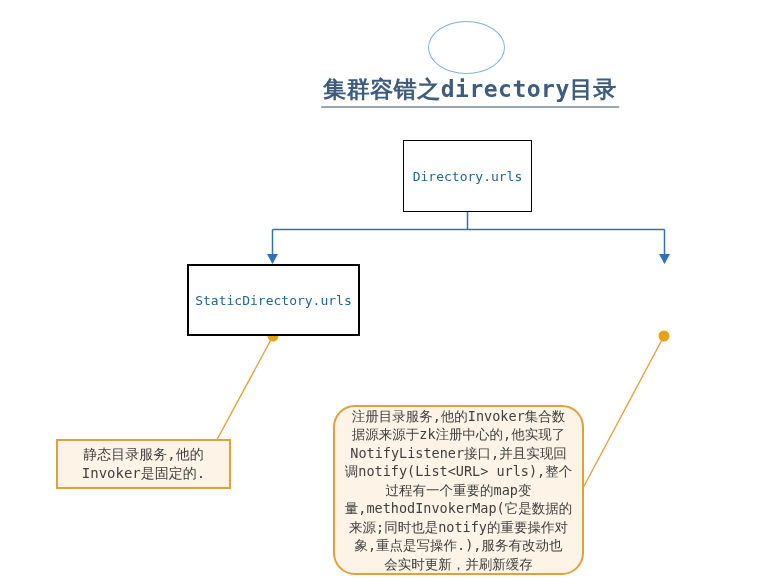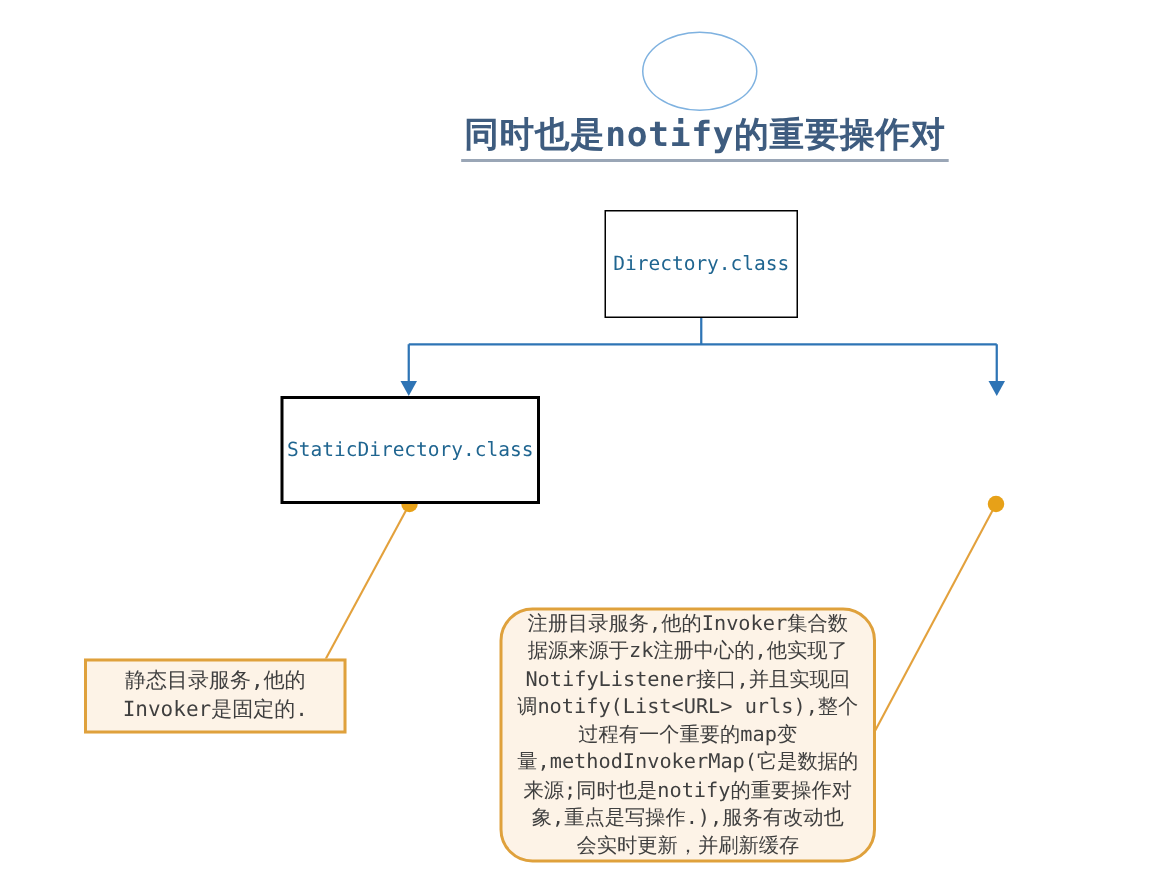--- a/index.html
+++ b/index.html
@@ -89,21 +89,21 @@
     pointer-events: none;
   }
 </style>
 </head>
 <body>
 
 <div id="canvas">
 
   <div class="ellipse"></div>
 
-  <div class="title">同时也是notify的重要操作对</div>
+  <div class="title">集群容错之directory目录</div>
 
   <svg id="connectors" width="783" height="587" viewBox="0 0 783 587" xmlns="http://www.w3.org/2000/svg">
 
     <g stroke="#2e74b5" stroke-width="1.5" fill="none">
       <path d="M467.5,212 L467.5,229.5"></path>
       <path d="M272.5,229.5 L664.5,229.5"></path>
       <path d="M272.5,229.5 L272.5,255"></path>
       <path d="M664.5,229.5 L664.5,255"></path>
     </g>
     <polygon points="267,254 278,254 272.5,264" fill="#2e74b5"></polygon>
@@ -111,25 +111,25 @@
 
     <g stroke="#e3a13c" stroke-width="1.4" fill="none">
       <path d="M273,336 L206.5,459"></path>
       <path d="M664,336 L583.5,487"></path>
     </g>
     <circle cx="273" cy="336" r="5.5" fill="#e7a118"></circle>
     <circle cx="664" cy="336" r="5.5" fill="#e7a118"></circle>
   </svg>
 
   <div class="node" id="node-root">
-    <span>Directory.class</span>
+    <span>Directory.urls</span>
   </div>
 
   <div class="node" id="node-left">
-    <span>StaticDirectory.class</span>
+    <span>StaticDirectory.urls</span>
   </div>
 
 
   <div class="note" id="note-left">
     <span>静态目录服务,他的
 Invoker是固定的.</span>
   </div>
 
   <div class="note" id="note-right">
     <span>注册目录服务,他的Invoker集合数

